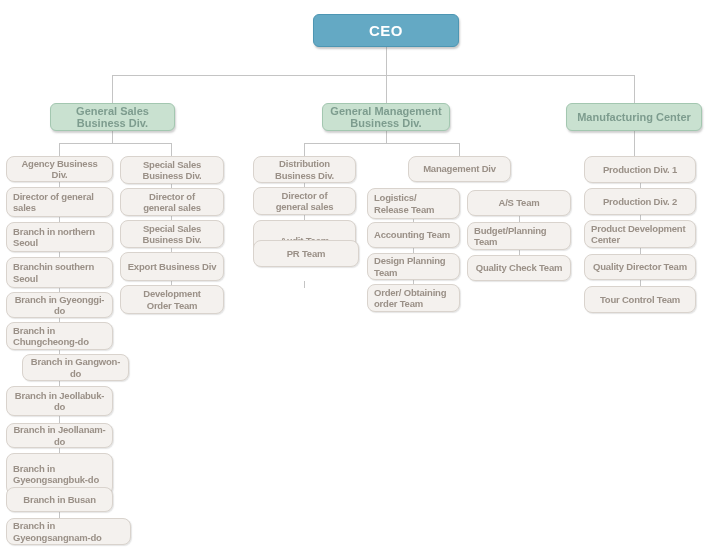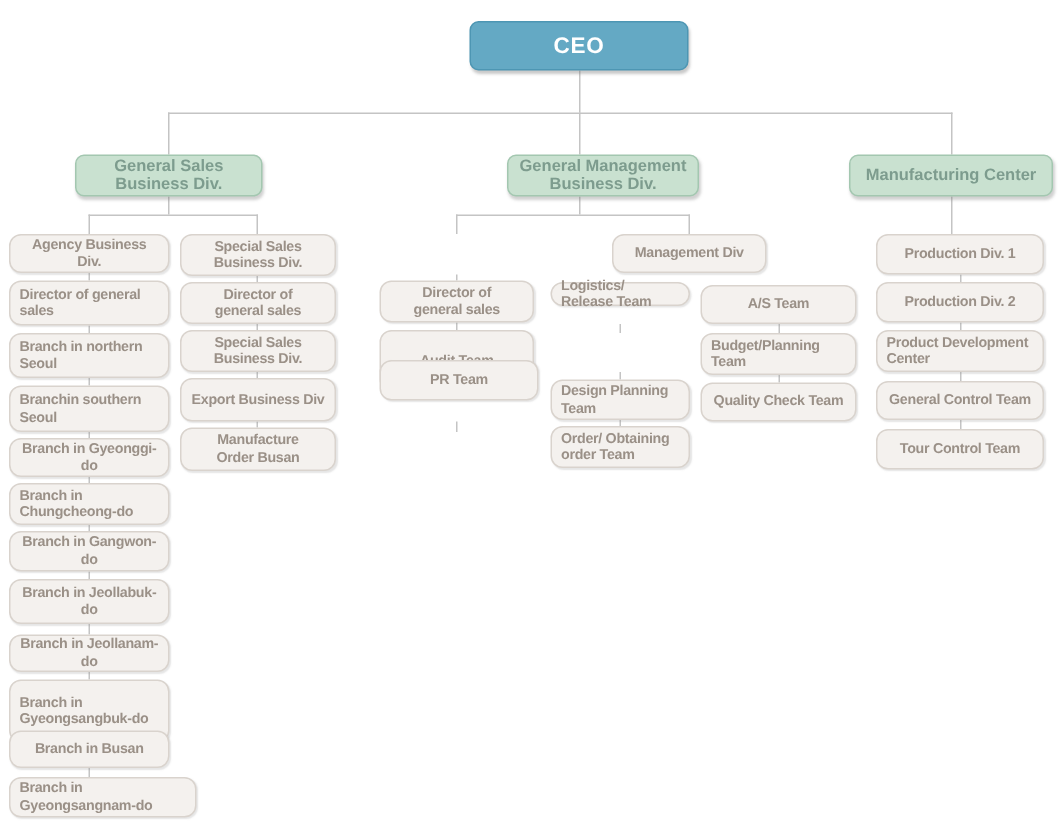--- a/index.html
+++ b/index.html
@@ -84,55 +84,57 @@
   <div class="v" style="left:519px;top:216px;height:6px"></div>
   <div class="v" style="left:519px;top:250px;height:5px"></div>
 
   <div class="v" style="left:640px;top:183px;height:5px"></div>
   <div class="v" style="left:640px;top:215px;height:5px"></div>
   <div class="v" style="left:640px;top:248px;height:6px"></div>
   <div class="v" style="left:640px;top:280px;height:6px"></div>
 
   <div class="node ceo" style="left:313px;top:14px;width:146px;height:33px">CEO</div>
   <div class="node green" style="left:50px;top:103px;width:125px;height:28px">General Sales Business Div.</div>
-  <div class="node green" style="left:338px;top:103px;width:128px;height:28px">General Management Business Div.</div>
+  <div class="node green" style="left:322px;top:103px;width:128px;height:28px">General Management Business Div.</div>
   <div class="node green" style="left:566px;top:103px;width:136px;height:28px">Manufacturing Center</div>
 
   <div class="node gray" style="left:6px;top:156px;width:107px;height:26px">Agency Business Div.</div>
   <div class="node gray al" style="left:6px;top:187px;width:107px;height:30px">Director of general sales</div>
   <div class="node gray al" style="left:6px;top:222px;width:107px;height:30px">Branch in northern Seoul</div>
   <div class="node gray al" style="left:6px;top:257px;width:107px;height:31px">Branchin southern Seoul</div>
   <div class="node gray" style="left:6px;top:292px;width:107px;height:26px">Branch in Gyeonggi-do</div>
   <div class="node gray al" style="left:6px;top:322px;width:107px;height:28px">Branch in Chungcheong-do</div>
-  <div class="node gray" style="left:6px;top:354px;width:107px;height:27px">Branch in Gangwon-do</div>
+  <div class="node gray" style="left:22px;top:354px;width:107px;height:27px">Branch in Gangwon-do</div>
   <div class="node gray" style="left:6px;top:386px;width:107px;height:30px">Branch in Jeollabuk-do</div>
   <div class="node gray" style="left:6px;top:423px;width:107px;height:25px">Branch in Jeollanam-do</div>
   <div class="node gray al" style="left:6px;top:453px;width:107px;height:42px">Branch in Gyeongsangbuk-do</div>
   <div class="node gray" style="left:6px;top:487px;width:107px;height:25px">Branch in Busan</div>
   <div class="node gray al" style="left:6px;top:518px;width:125px;height:27px">Branch in Gyeongsangnam-do</div>
 
   <div class="node gray" style="left:120px;top:156px;width:104px;height:28px">Special Sales Business Div.</div>
   <div class="node gray pad" style="left:120px;top:188px;width:104px;height:28px">Director of general sales</div>
   <div class="node gray" style="left:120px;top:220px;width:104px;height:28px">Special Sales Business Div.</div>
   <div class="node gray" style="left:120px;top:252px;width:104px;height:29px">Export Business Div</div>
-  <div class="node gray pad" style="left:120px;top:285px;width:104px;height:29px">Manufacture Order Busan</div>
+  <div class="node gray pad" style="left:120px;top:285px;width:104px;height:29px">Development Order Team</div>
 
+  <div class="node gray" style="left:253px;top:156px;width:103px;height:27px">Distribution Business Div.</div>
   <div class="node gray pad" style="left:253px;top:187px;width:103px;height:28px">Director of general sales</div>
   <div class="node gray" style="left:253px;top:220px;width:103px;height:41px">Audit Team</div>
   <div class="node gray" style="left:253px;top:240px;width:106px;height:27px">PR Team</div>
 
   <div class="node gray" style="left:408px;top:156px;width:103px;height:26px">Management Div</div>
 
-  <div class="node gray al" style="left:367px;top:188px;width:93px;height:16px">Logistics/ Release Team</div>
+  <div class="node gray al" style="left:367px;top:188px;width:93px;height:31px">Logistics/ Release Team</div>
+  <div class="node gray al" style="left:367px;top:222px;width:93px;height:26px">Accounting Team</div>
   <div class="node gray al" style="left:367px;top:253px;width:93px;height:27px">Design Planning Team</div>
   <div class="node gray al" style="left:367px;top:284px;width:93px;height:28px">Order/ Obtaining order Team</div>
 
   <div class="node gray" style="left:467px;top:190px;width:104px;height:26px">A/S Team</div>
   <div class="node gray" style="left:467px;top:255px;width:104px;height:26px">Quality Check Team</div>
   <div class="node gray al" style="left:467px;top:222px;width:104px;height:28px">Budget/Planning Team</div>
 
   <div class="node gray" style="left:584px;top:156px;width:112px;height:27px">Production Div. 1</div>
   <div class="node gray" style="left:584px;top:188px;width:112px;height:27px">Production Div. 2</div>
   <div class="node gray al" style="left:584px;top:220px;width:112px;height:28px">Product Development Center</div>
-  <div class="node gray" style="left:584px;top:254px;width:112px;height:26px">General Control Team</div>
+  <div class="node gray" style="left:584px;top:254px;width:112px;height:26px">Quality Director Team</div>
   <div class="node gray" style="left:584px;top:286px;width:112px;height:27px">Tour Control Team</div>
 
 </div>
 
 </body></html>

